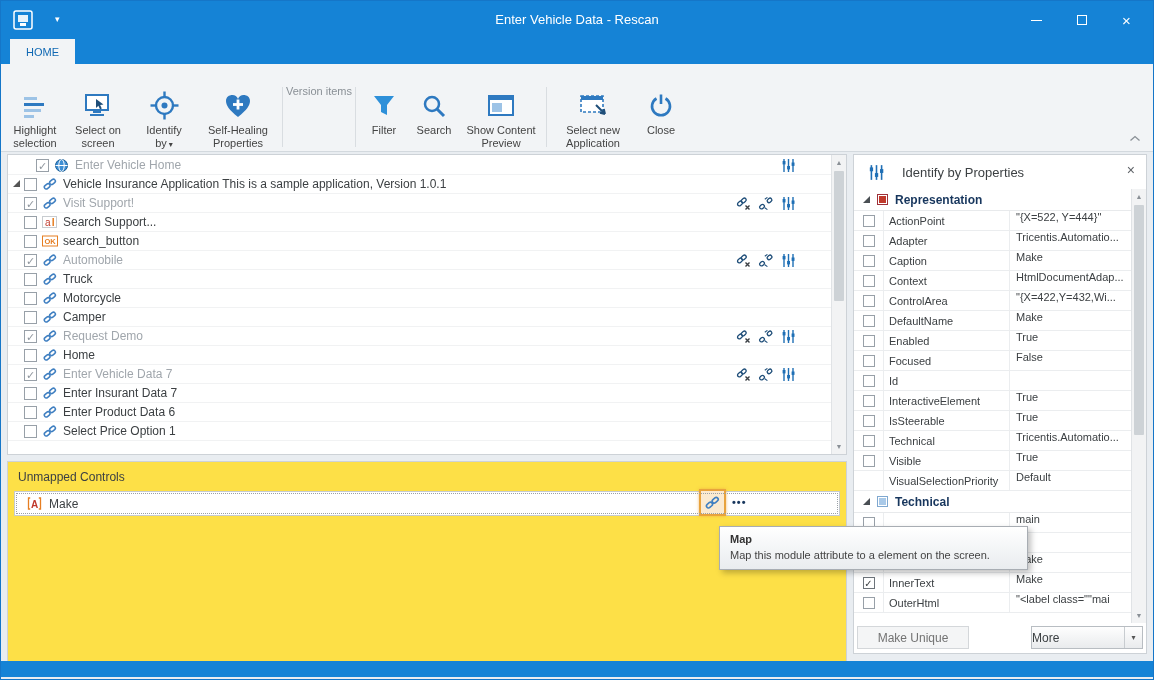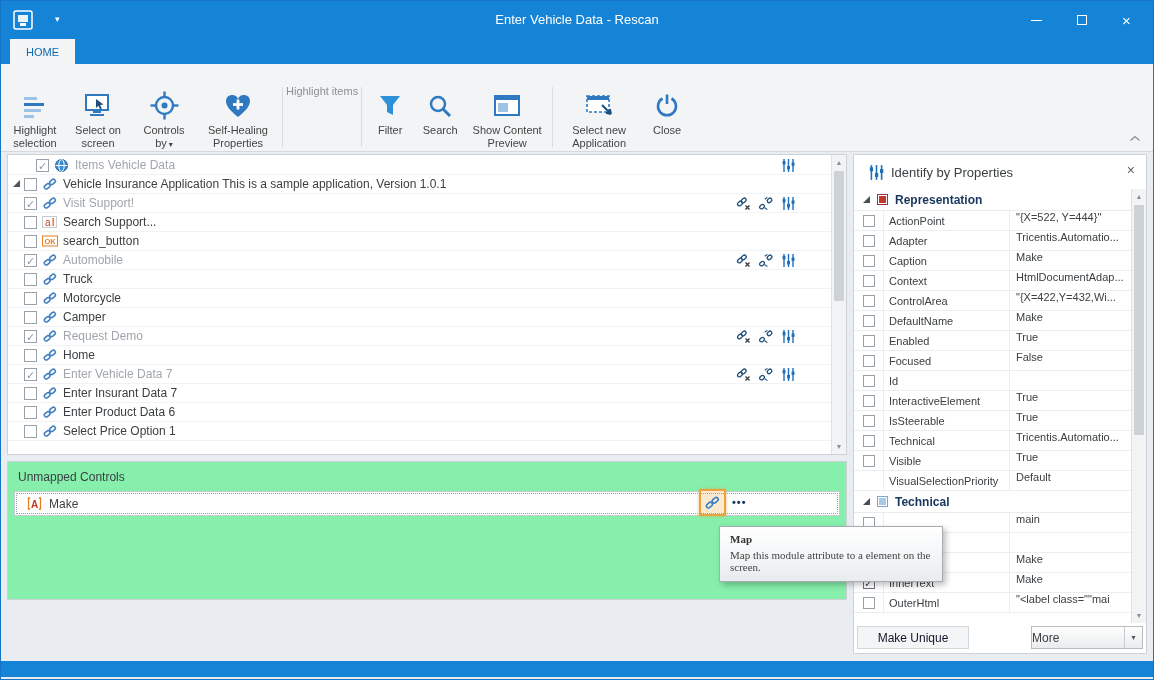--- a/index.html
+++ b/index.html
@@ -62,53 +62,53 @@
   .ric{width:16px;height:15px;display:flex;}
 
   .vscroll{position:absolute;right:0;top:0;bottom:0;width:15px;background:#f2f3f4;border-left:1px solid #e0e3e6;}
   .sb-up,.sb-down{position:absolute;left:0;width:100%;height:15px;display:flex;align-items:center;justify-content:center;color:#8a9096;font-size:7px;}
   .sb-up{top:0;} .sb-down{bottom:0;}
   .sb-thumb{position:absolute;left:2px;right:2px;background:#cdd2d6;border-radius:1px;}
   .tree-panel .sb-thumb{top:16px;height:130px;}
   .props-scroll .sb-thumb{top:16px;height:230px;}
 
   
-  .unmapped-panel{position:absolute;left:6px;top:460px;width:840px;height:139px;background:#86efac;border:1px solid #cdd2d7;}
+  .unmapped-panel{position:absolute;left:6px;top:460px;width:840px;height:216px;background:#fde047;border:1px solid #cdd2d7;}
   .unmapped-title{padding:8px 0 7px 10px;font-size:12px;color:#3c4043;}
   .unmapped-row{position:relative;margin:0 6px;height:25px;border:1px solid #c6cbd0;display:flex;align-items:center;background:#fff;}
   .unmapped-row::after{content:"";position:absolute;left:1px;top:1px;right:1px;bottom:1px;border:1px dotted #9aa0a6;pointer-events:none;}
   .ctrl-icon{margin-left:12px;width:16px;display:flex;}
   .ctrl-label{margin-left:6px;}
   .map-btn{position:absolute;left:684px;top:-3px;width:27px;height:27px;border:2px solid #e8a33d;background:#fbead0;display:flex;align-items:center;justify-content:center;box-shadow:0 0 3px rgba(232,163,61,.7);}
   .dots-btn{position:absolute;left:717px;top:4px;color:#17365d;font-weight:bold;letter-spacing:1px;font-size:11px;}
 
   
-  .tooltip{position:absolute;left:718px;top:525px;width:224px;background:linear-gradient(#ffffff,#e9ecef);border:1px solid #a8adb3;box-shadow:3px 3px 6px rgba(0,0,0,.25);padding:6px 10px 8px;z-index:30;font-family:Liberation Serif, serif;}
+  .tooltip{position:absolute;left:718px;top:525px;width:309px;background:linear-gradient(#ffffff,#e9ecef);border:1px solid #a8adb3;box-shadow:3px 3px 6px rgba(0,0,0,.25);padding:6px 10px 8px;z-index:30;}
   .tooltip-title{font-weight:bold;font-size:11px;color:#333;}
   .tooltip-text{font-size:11px;color:#444;margin-top:4px;}
 
   
   .props-panel{position:absolute;left:852px;top:153px;width:294px;height:500px;background:#fff;border:1px solid #cdd2d7;}
   .props-header{position:relative;height:34px;display:flex;align-items:center;}
   .bigsliders{margin-left:14px;display:flex;}
-  .props-title{margin-left:6px;font-size:13px;color:#3c4043;}
+  .props-title{margin-left:17px;font-size:13px;color:#3c4043;}
   .props-close{position:absolute;right:11px;top:8px;color:#5f6368;font-size:14px;line-height:14px;}
   #props-grid{position:absolute;left:0;top:34px;right:15px;bottom:30px;overflow:hidden;font-size:11px;}
   .psection{height:22px;display:flex;align-items:center;border-bottom:1px solid #e8eaec;background:#fff;}
   .sec-tri{width:0;height:0;border-bottom:7px solid #4a4f54;border-left:7px solid transparent;margin:0 7px 0 9px;}
   .sec-sq{width:11px;height:11px;border:1px solid;margin-right:7px;position:relative;background:#fff;}
   .sec-sq span{position:absolute;left:1px;top:1px;right:1px;bottom:1px;display:block;}
   .sec-name{font-weight:bold;color:#17365d;font-size:12px;}
   .prow{height:20px;display:flex;align-items:flex-start;border-bottom:1px solid #ebedef;}
   .pcb{width:30px;height:100%;flex:none;display:flex;justify-content:center;align-items:center;border-right:1px solid #ebedef;}
   .pname{width:126px;height:100%;flex:none;padding-left:5px;display:flex;align-items:center;border-right:1px solid #ebedef;white-space:nowrap;overflow:hidden;}
   .pvalue{flex:1;padding-left:6px;white-space:nowrap;overflow:hidden;}
   .props-scroll{top:34px;bottom:30px;}
   .props-footer{position:absolute;left:0;bottom:0;width:100%;height:30px;background:#fff;}
-  .btn-disabled{position:absolute;left:3px;bottom:4px;width:112px;height:23px;background:#f4f5f6;border:1px solid #d4d7da;color:#0f172a;font-size:12px;display:flex;align-items:center;justify-content:center;}
+  .btn-disabled{position:absolute;left:3px;bottom:4px;width:112px;height:23px;background:#f4f5f6;border:1px solid #d4d7da;color:#737373;font-size:12px;display:flex;align-items:center;justify-content:center;}
   .more-btn{position:absolute;right:3px;bottom:4px;width:112px;height:23px;background:linear-gradient(#fefefe,#e9ebed);border:1px solid #b8bdc2;color:#3c4043;font-size:12px;display:flex;align-items:center;}
   .more-btn .lbl{flex:1;}
   .more-btn .msep{width:1px;height:100%;background:#c8ccd0;}
   .more-btn .mcaret{width:17px;text-align:center;font-size:8px;color:#555;}
 
   .statusbar{position:absolute;left:0;bottom:2px;width:100%;height:16px;background:#1583d6;}
 </style>
 </head>
 <body>
 
@@ -168,40 +168,40 @@
           <span class="ricon">
             <svg width="29" height="29">
                 <circle cx="14.5" cy="14.5" r="8.5" fill="none" stroke="#2e79c0" stroke-width="2.4"></circle>
                 <circle cx="14.5" cy="14.5" r="3" fill="#2e79c0"></circle>
                 <rect x="13.3" y="0.5" width="2.4" height="5.5" fill="#2e79c0"></rect>
                 <rect x="13.3" y="23" width="2.4" height="5.5" fill="#2e79c0"></rect>
                 <rect x="0.5" y="13.3" width="5.5" height="2.4" fill="#2e79c0"></rect>
                 <rect x="23" y="13.3" width="5.5" height="2.4" fill="#2e79c0"></rect>
               </svg>
           </span>
-          <span class="rlabel"><span>Controls by</span><span class="ddcaret">▾</span></span>
+          <span class="rlabel"><span>Identify by</span><span class="ddcaret">▾</span></span>
         </div>
         <div class="rbtn w78">
           <span class="ricon">
             <svg width="30" height="30" viewBox="0 0 30 30">
                 <path d="M15 26 C6 19 3 14 3 10 C3 6 6 4 9.5 4 C12 4 14 5.5 15 8 C16 5.5 18 4 20.5 4 C24 4 27 6 27 10 C27 14 24 19 15 26 Z" fill="#2e79c0"></path>
                 <rect x="13.6" y="8.5" width="2.8" height="10" fill="#fff"></rect>
                 <rect x="10" y="12.1" width="10" height="2.8" fill="#fff"></rect>
               </svg>
           </span>
           <span class="rlabel">Self-Healing Properties</span>
         </div>
       </div>
       <div class="rgroup-label">Items</div>
     </div>
 
     <div class="rsep"></div>
 
     <div class="rgroup">
-      <div class="rgroup-label">Highlight items</div>
+      <div class="rgroup-label">Version items</div>
     </div>
 
     <div class="rsep"></div>
 
     <div class="rgroup">
       <div class="rbuttons">
         <div class="rbtn w58">
           <span class="ricon">
             <svg width="26" height="28">
                 <path d="M3 4 H23 L16 13 V23 L10 20 V13 Z" fill="#2e90d9"></path>
@@ -272,21 +272,21 @@
           <span class="indent" style="width:12px"></span>
           <span class="expander-space"></span>
           <span class="cb">✓</span>
           <span class="ticon">
             <svg width="15" height="15" viewBox="0 0 15 15">
               <circle cx="7.5" cy="7.5" r="6" fill="#3f8fd4" stroke="#1b5e96"></circle>
               <ellipse cx="7.5" cy="7.5" rx="2.7" ry="6" fill="none" stroke="#ffffff"></ellipse>
               <line x1="1.5" y1="7.5" x2="13.5" y2="7.5" stroke="#ffffff"></line>
             </svg>
           </span>
-          <span class="tlabel">Items Vehicle Data</span>
+          <span class="tlabel">Enter Vehicle Home</span>
           <span class="row-icons">
             <span class="ric">
               <svg width="15" height="15" viewBox="0 0 15 15">
                 <line x1="3" y1="1" x2="3" y2="14" stroke="#1f6fb5" stroke-width="1.4"></line>
                 <line x1="7.5" y1="1" x2="7.5" y2="14" stroke="#1f6fb5" stroke-width="1.4"></line>
                 <line x1="12" y1="1" x2="12" y2="14" stroke="#1f6fb5" stroke-width="1.4"></line>
                 <rect x="1.6" y="3" width="2.9" height="3.4" fill="#1f6fb5"></rect>
                 <rect x="6.1" y="8" width="2.9" height="3.4" fill="#1f6fb5"></rect>
                 <rect x="10.6" y="4.5" width="2.9" height="3.4" fill="#1f6fb5"></rect>
               </svg>

